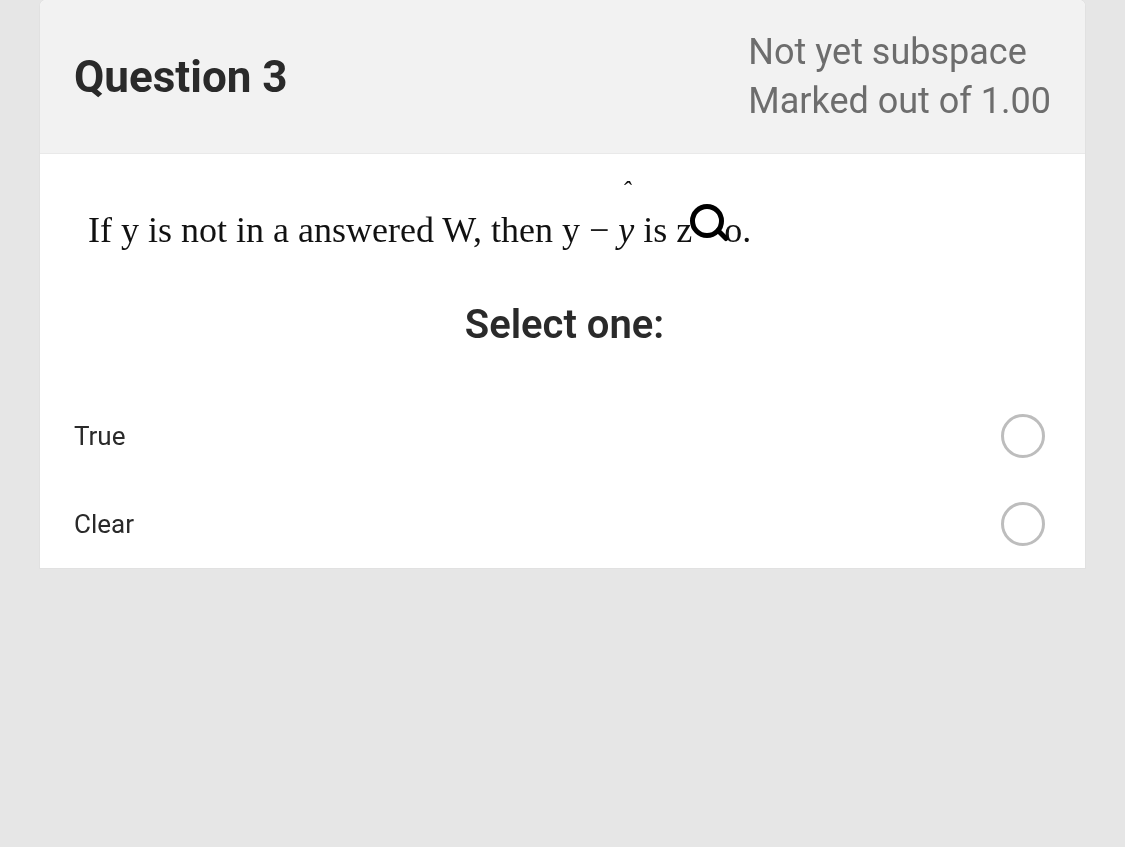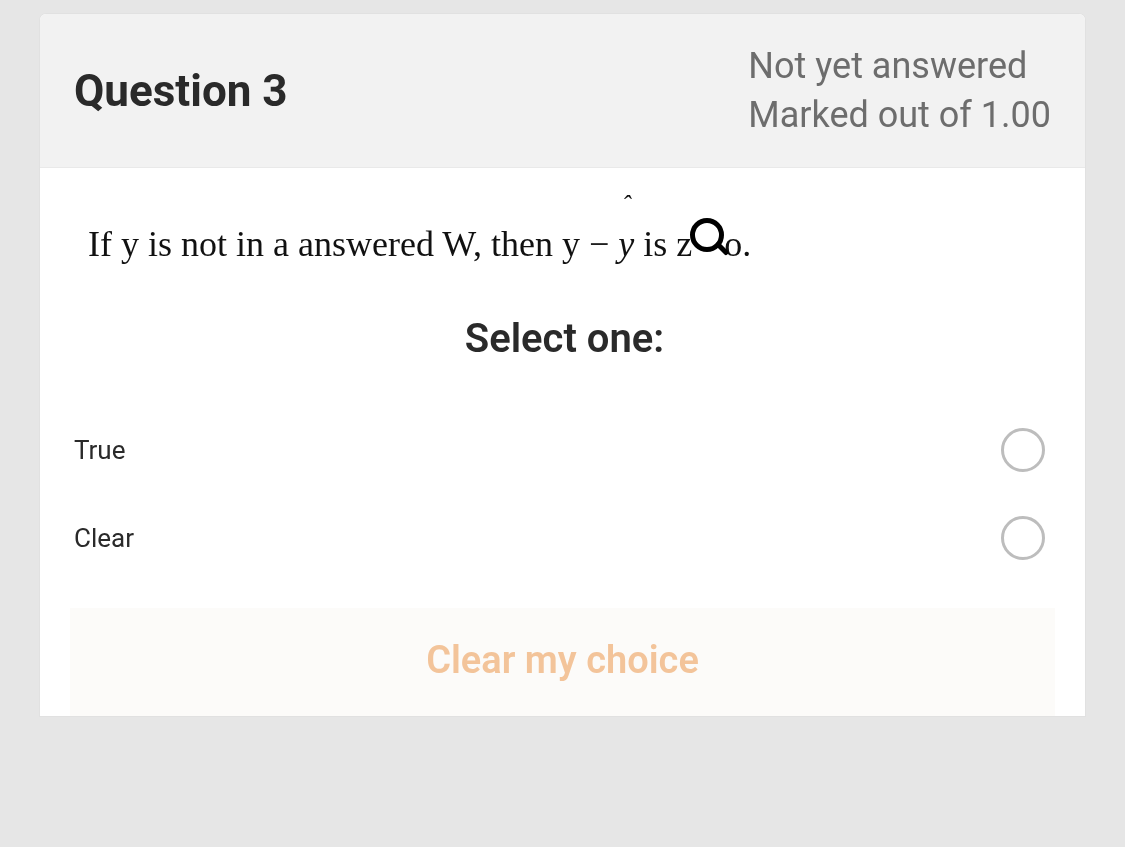--- a/index.html
+++ b/index.html
@@ -5,21 +5,21 @@
   html,body{margin:0;padding:0;}
   body{
     background:#e6e6e6;
     font-family:-apple-system,BlinkMacSystemFont,"Segoe UI",Roboto,Helvetica,Arial,sans-serif;
     width:1125px;
     height:847px;
     overflow:hidden;
   }
   .card{
     background:#ffffff;
-    margin:14px 40px;
+    margin:0 40px;
     border-radius:6px 6px 0 0;
     box-shadow:0 0 0 1px rgba(0,0,0,.02);
     overflow:hidden;
   }
   .card-header{
     background:#f2f2f2;
     display:flex;
     justify-content:space-between;
     align-items:center;
     padding:28px 34px 28px 34px;
@@ -113,21 +113,21 @@
   }
 </style>
 </head>
 <body>
 
 <div class="card">
 
   <div class="card-header">
     <div class="q-title">Question 3</div>
     <div class="status-block">
-      <div class="status-line">Not yet answered</div>
+      <div class="status-line">Not yet subspace</div>
       <div class="status-line">Marked out of 1.00</div>
     </div>
   </div>
 
   <div class="card-body">
 
     <div class="stem">
       <span>If y is not in a answered W, then y  −  </span><span class="yhat"><span class="hat">ˆ</span>y</span><span> is z</span><span class="zoom-icon"><span class="circ"></span><span class="handle"></span></span><span>o.</span>
     </div>
 
@@ -136,18 +136,15 @@
     <div class="option-row">
       <span class="option-label">True</span>
       <span class="radio"></span>
     </div>
 
     <div class="option-row">
       <span class="option-label">Clear</span>
       <span class="radio"></span>
     </div>
 
-    <div class="clear-bar">
-      <span class="clear-link">Clear my choice</span>
-    </div>
 
   </div>
 </div>
 
 </body></html>

